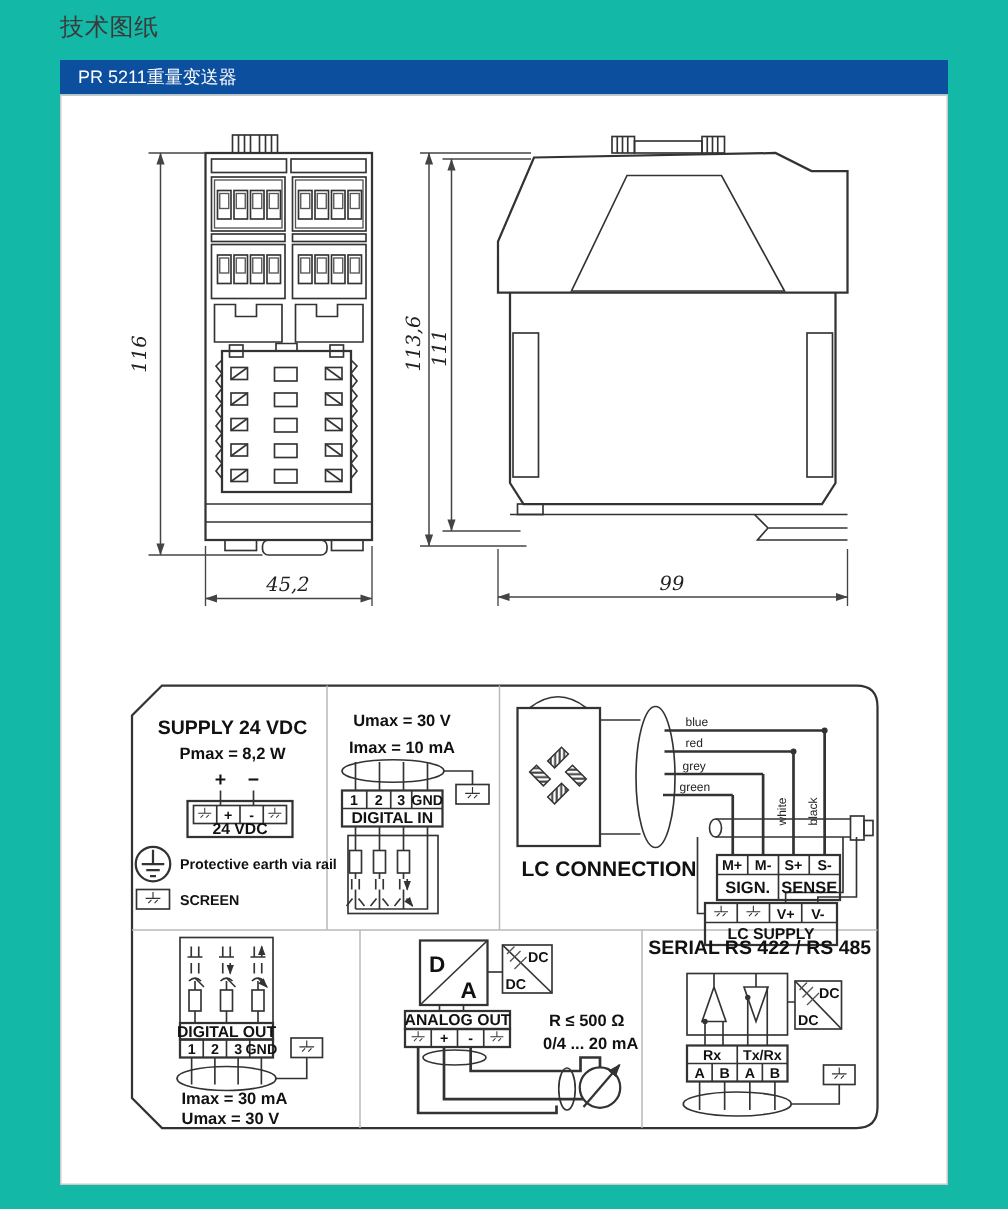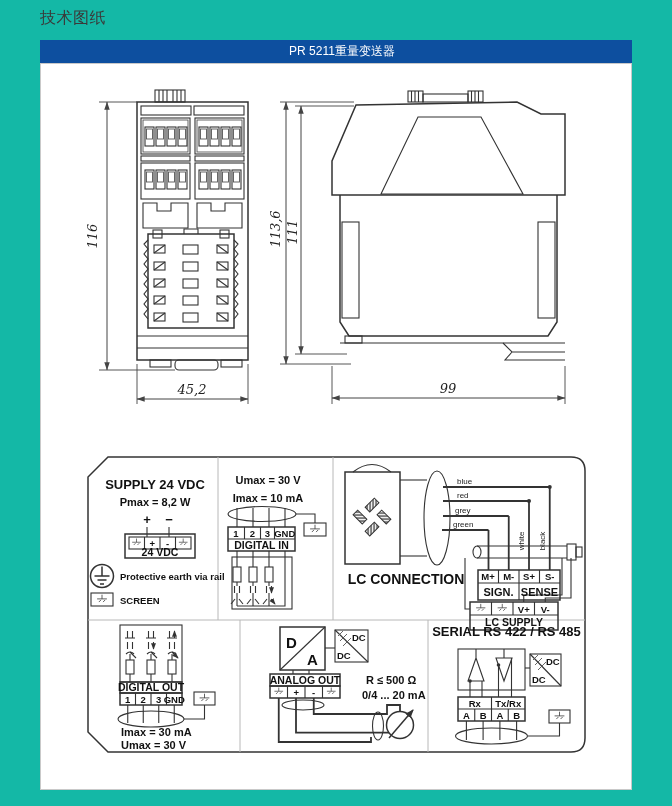--- a/index.html
+++ b/index.html
@@ -1,19 +1,19 @@
 <!DOCTYPE html>
 <html><head>
 <meta charset="utf-8">
 <style>
   html,body{margin:0;padding:0;background:#fff;}
   .page{position:relative;width:672px;height:806px;background:#14b8a6;font-family:"Liberation Sans",sans-serif;}
   .page-title{position:absolute;left:40px;top:8px;font-size:16px;color:#3a3a3a;letter-spacing:.5px;}
   .header-bar{position:absolute;left:40px;top:40px;width:592px;height:23px;background:#0d4f9f;color:#fff;
-    font-size:12px;line-height:23px;padding-left:12px;box-sizing:border-box;text-align:center;}
+    font-size:12px;line-height:23px;padding-left:12px;box-sizing:border-box;}
   .content-box{position:absolute;left:40px;top:63px;width:590px;height:725px;border:1px solid #c9c9c9;
     background:#fff;box-sizing:content-box;}
   svg{display:block;}
   .s{stroke:#333;fill:none;stroke-width:1.1;}
   .s2{stroke:#333;fill:none;stroke-width:1.5;}
   .s3{stroke:#333;fill:none;stroke-width:1.8;}
   .thin{stroke:#555;fill:none;stroke-width:.9;}
   .divider{stroke:#b8b8b8;stroke-width:1;}
   .dim{stroke:#444;stroke-width:1;fill:none;marker-start:url(#arr);marker-end:url(#arr);}
   .ext{stroke:#444;stroke-width:.9;fill:none;}

